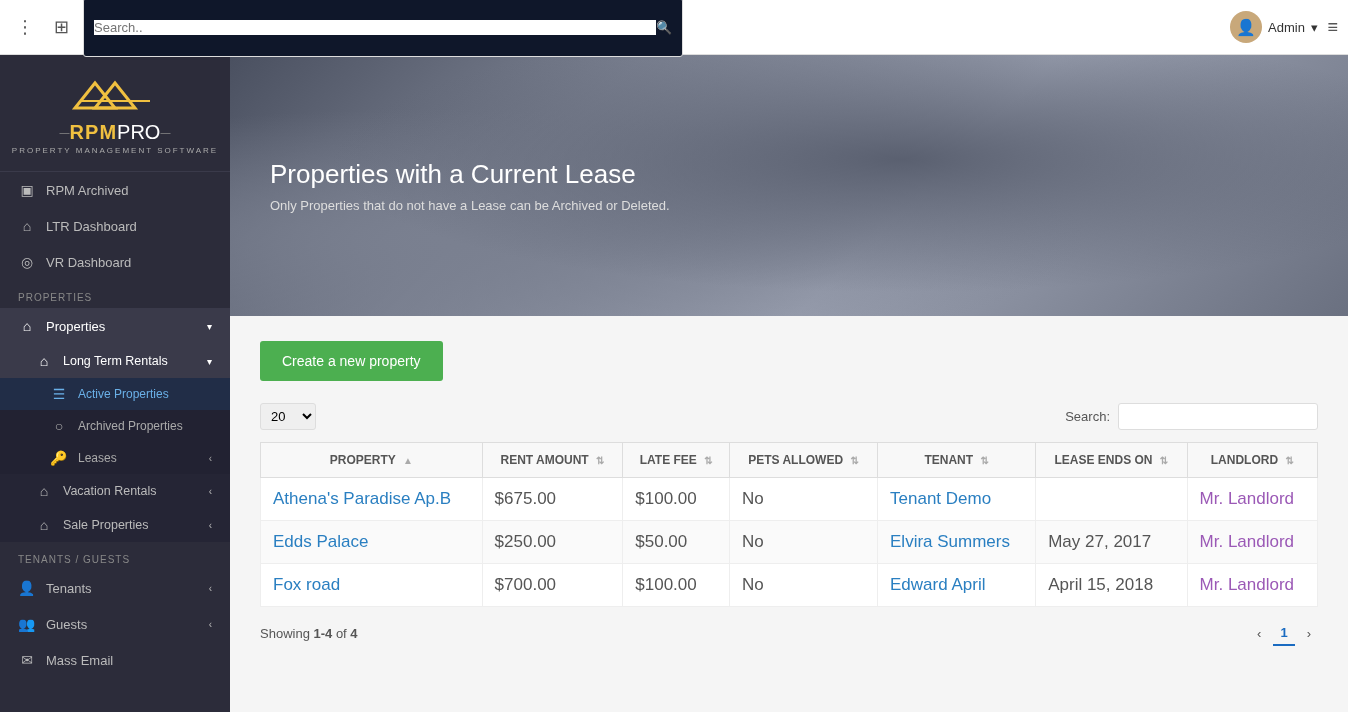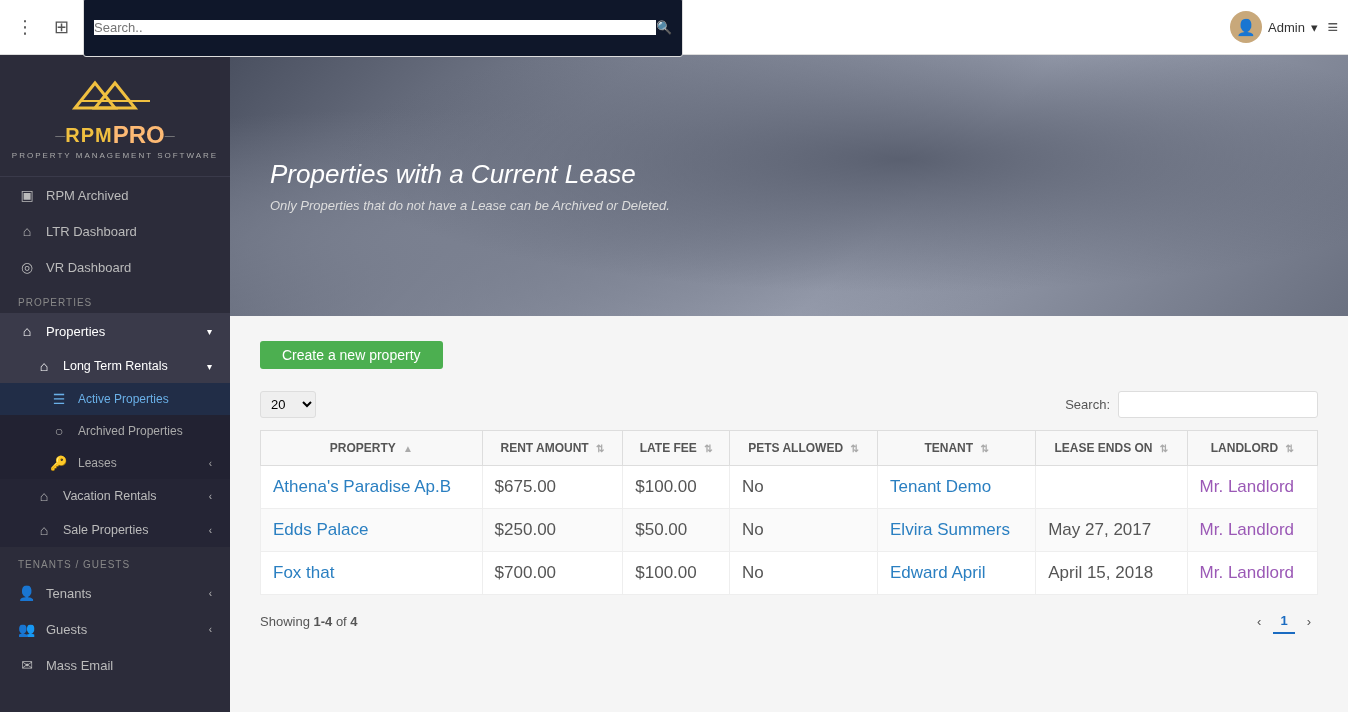--- a/index.html
+++ b/index.html
@@ -111,42 +111,41 @@
                     45deg,
                     #7a8090 0px, #9aa0ae 2px, #6e7580 4px, #8a9098 6px,
                     #7e8490 8px, #a0a8b0 10px, #6a707a 12px
                   );
       background-size: auto, 20px 20px;
       position: relative;
       display: flex;
       flex-direction: column;
       justify-content: center;
       padding: 30px 40px;
-      font-style: italic;
     }
     .hero-bg {
       position: absolute; inset: 0;
       background:
         radial-gradient(ellipse at 60% 40%, #5a6070 0%, transparent 60%),
         radial-gradient(ellipse at 20% 70%, #7a8090 0%, transparent 50%),
         linear-gradient(135deg, #4a5060 0%, #7a8090 30%, #9aa0b0 60%, #6a7080 100%);
       z-index: 0;
     }
     .hero-content { position: relative; z-index: 1; }
     .hero h1 { color: #fff; font-size: 26px; font-weight: 400; margin-bottom: 8px; }
     .hero p { color: #ddd; font-size: 13px; }
 
     
     .content { padding: 25px 30px; }
 
     .create-btn {
       background: #4caf50;
       color: #fff;
       border: none;
-      padding: 6px 22px;
+      padding: 12px 22px;
       border-radius: 3px;
       cursor: pointer;
       font-size: 14px;
       margin-bottom: 22px;
     }
 
     
     .table-controls {
       display: flex;
       align-items: center;
@@ -258,21 +257,21 @@
           
           <svg width="100" height="50" viewBox="0 0 100 50">
             <polygon points="10,35 30,10 50,35" fill="none" stroke="#f0c040" stroke-width="3"></polygon>
             <polygon points="30,35 50,10 70,35" fill="none" stroke="#f0c040" stroke-width="3"></polygon>
             <line x1="15" y1="28" x2="85" y2="28" stroke="#f0c040" stroke-width="2"></line>
           </svg>
         </div>
         <div style="display:flex;align-items:center;justify-content:center;gap:0;margin-top:-5px;">
           <span style="color:#888;font-size:10px;">—</span>
           <span style="color:#f0c040;font-size:20px;font-weight:900;letter-spacing:1px;">RPM</span>
-          <span style="color:#fdba74;font-size:24px;font-weight:700;"> PRO</span>
+          <span style="color:#ffffff;font-size:20px;font-weight:400;"> PRO</span>
           <span style="color:#888;font-size:10px;">—</span>
         </div>
         <div style="color:#aaa;font-size:8px;letter-spacing:2px;text-align:center;margin-top:2px;">PROPERTY MANAGEMENT SOFTWARE</div>
       </div>
     </div>
 
     <div class="sidebar-nav">
 
       <div class="sidebar-item">
         <span class="icon">▣</span>
@@ -402,21 +401,21 @@
             <tr>
       <td><span class="td-link">Edds Palace</span></td>
       <td>$250.00</td>
       <td>$50.00</td>
       <td>No</td>
       <td><span class="td-tenant">Elvira Summers</span></td>
       <td>May 27, 2017</td>
       <td><span class="td-landlord">Mr. Landlord</span></td>
     </tr>
             <tr>
-      <td><span class="td-link">Fox that</span></td>
+      <td><span class="td-link">Fox road</span></td>
       <td>$700.00</td>
       <td>$100.00</td>
       <td>No</td>
       <td><span class="td-tenant">Edward April</span></td>
       <td>April 15, 2018</td>
       <td><span class="td-landlord">Mr. Landlord</span></td>
     </tr>
           </tbody>
       </table>
 

